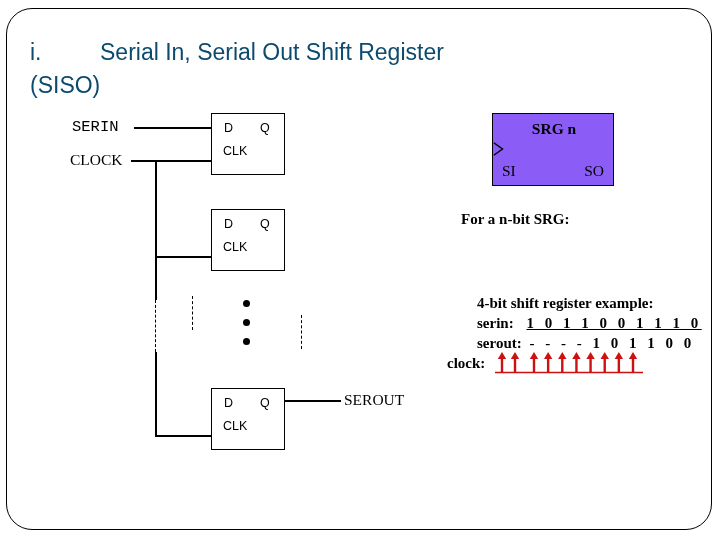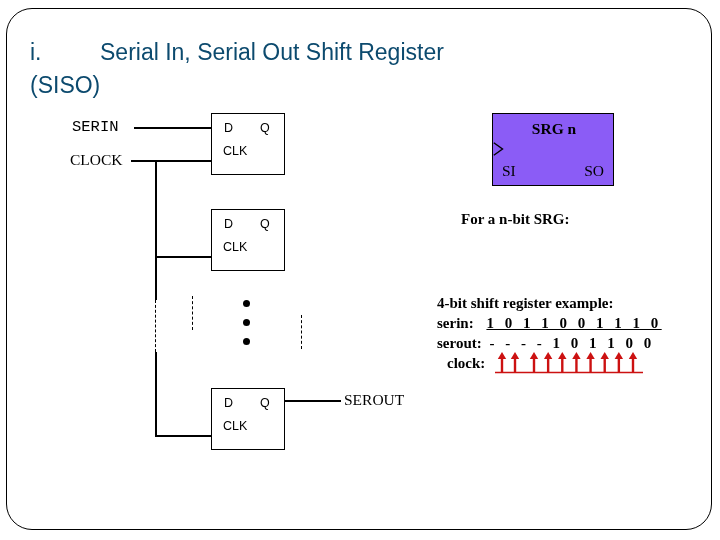--- a/index.html
+++ b/index.html
@@ -153,20 +153,21 @@
     top: 295px;
     font-family: "Liberation Serif", serif;
     font-weight: bold;
     font-size: 15px;
     color: #000000;
   }
   #example-block .exline {
     height: 20px;
     white-space: nowrap;
     position: relative;
+    margin-left: 40px;
   }
   #example-block .lab { display: inline-block; }
   .bits { letter-spacing: 3.5px; }
 
   #clock-row {
     position: relative;
     height: 24px;
     white-space: nowrap;
     margin-left: 10px;
   }

